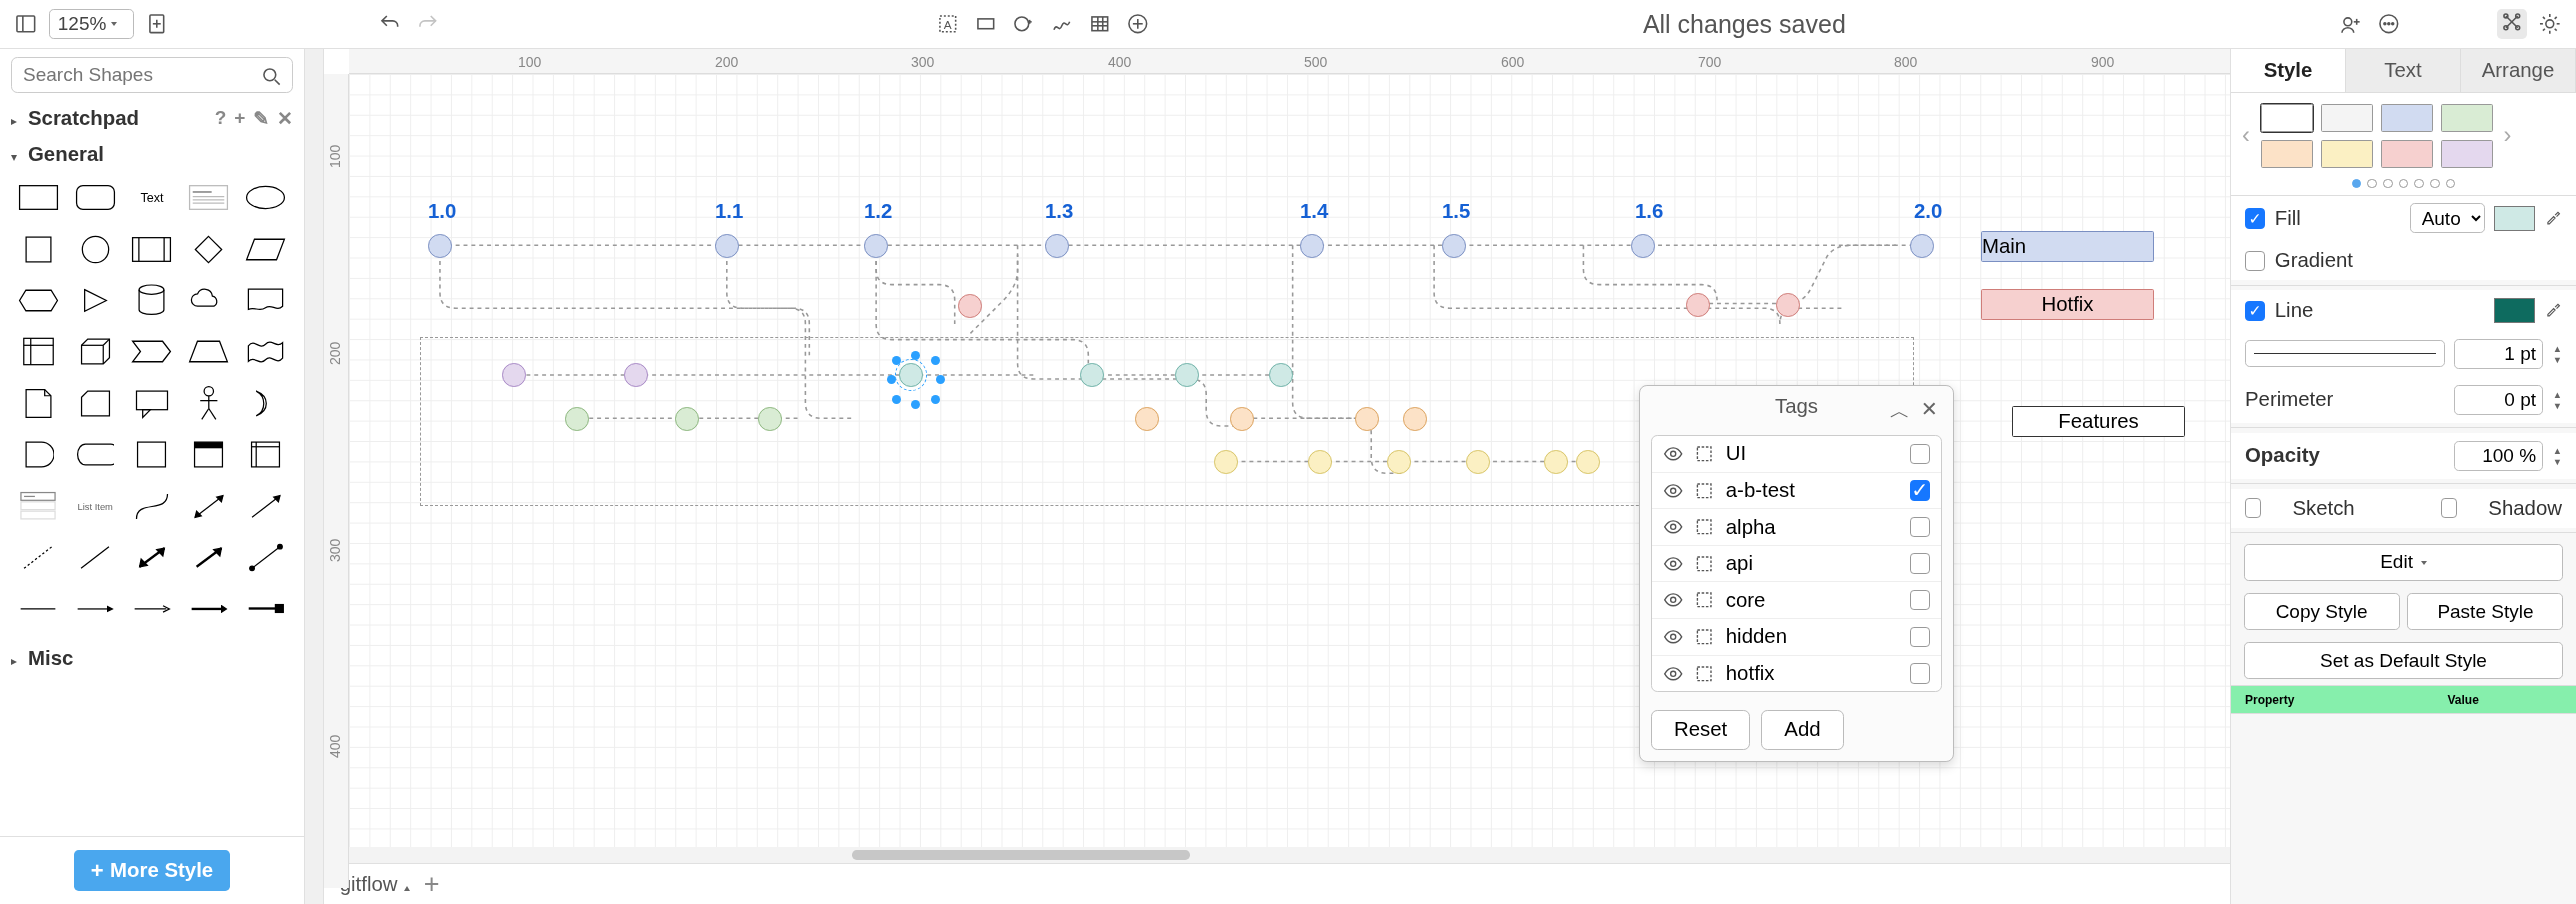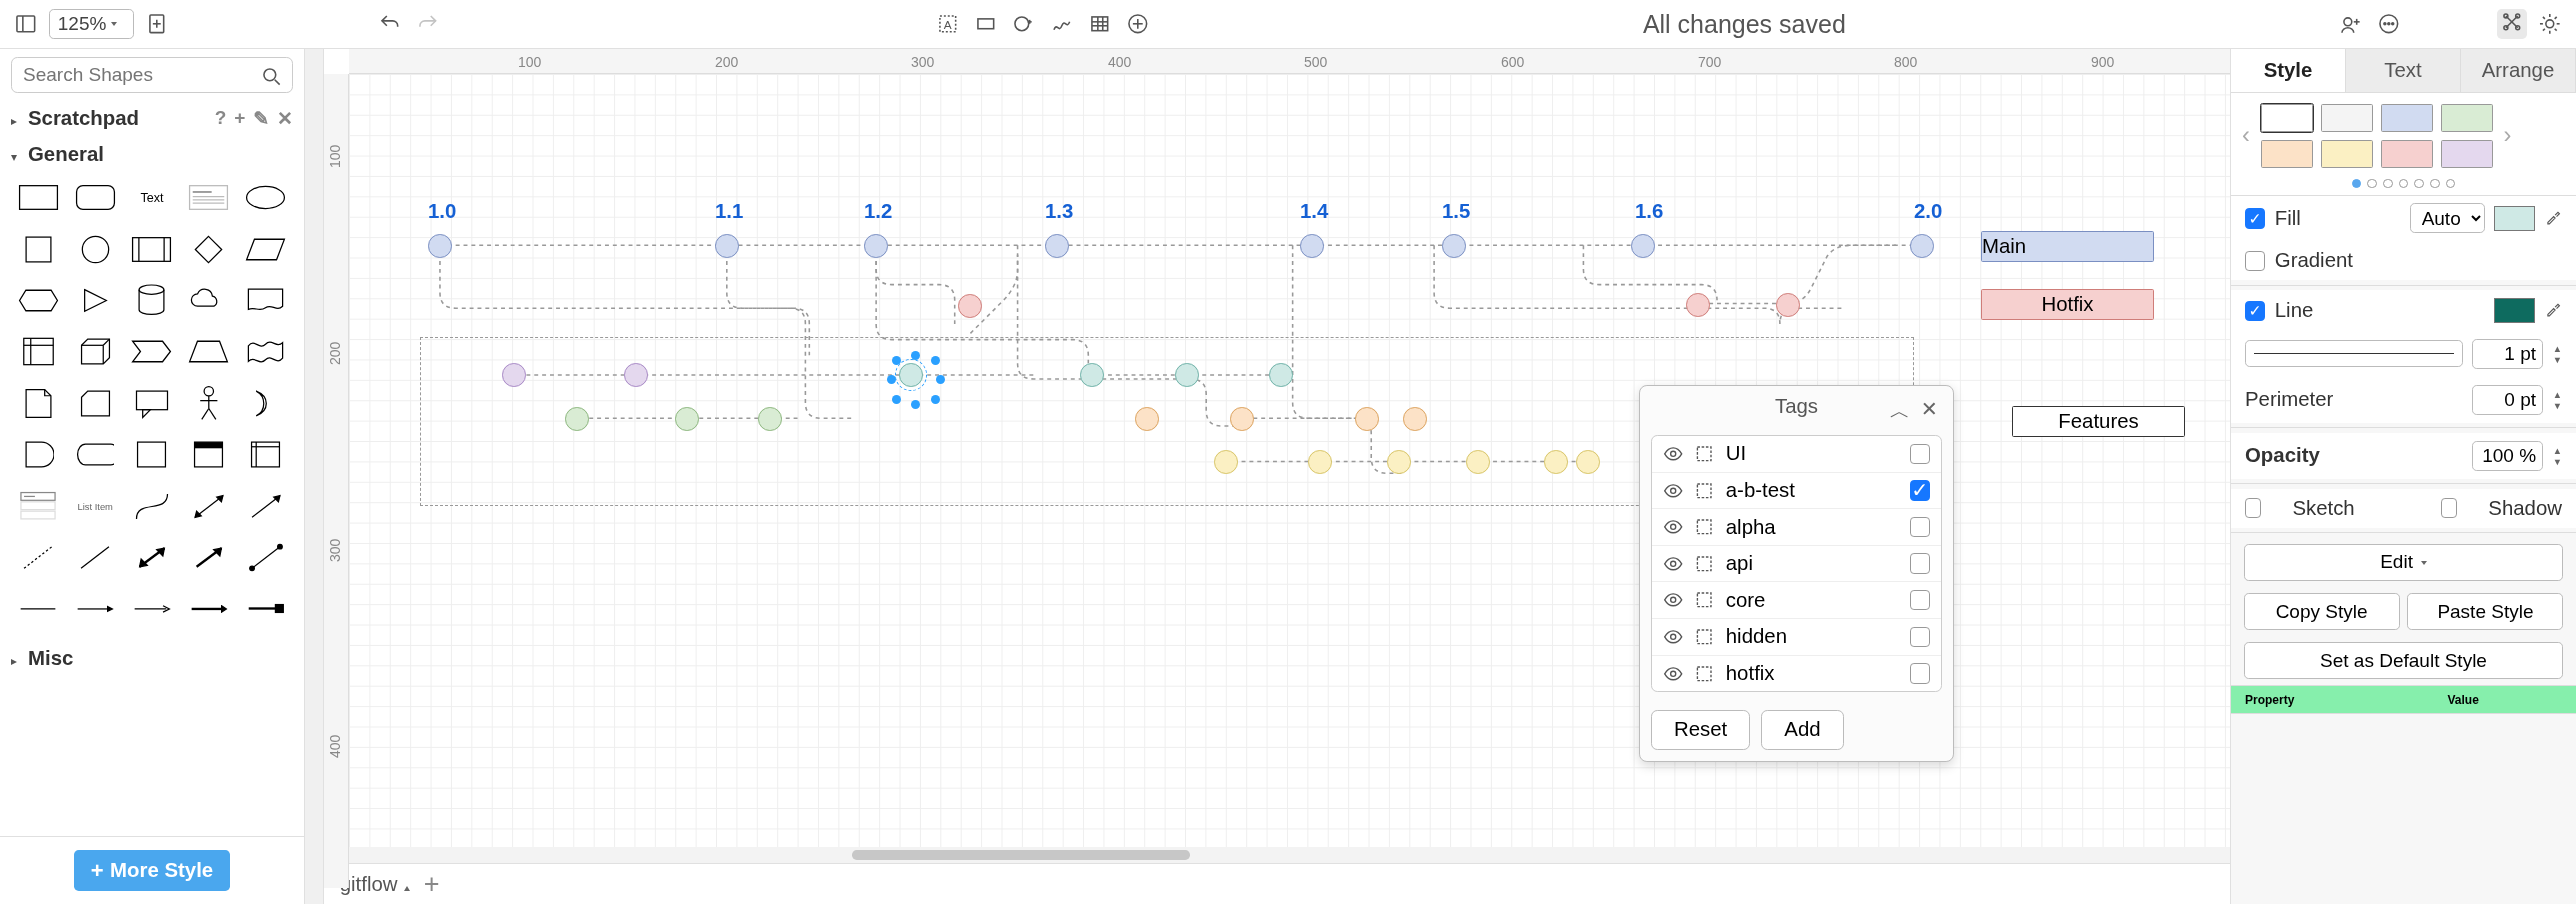--- a/index.html
+++ b/index.html
@@ -91,21 +91,21 @@
 .rtab.active{background:#fff;font-weight:600;color:#222;}
 .swatch-row{display:flex;align-items:center;gap:7.9px;padding:11px 7.9px;}
 .swatch-row .nav{color:#aaa;font-size:23.6px;padding:0 3.1px;}
 .swatches{display:grid;grid-template-columns:repeat(4,52px);grid-auto-rows:28px;gap:7.9px;}
 .swatch{border:0.8px solid #999;border-radius:1.6px;}
 .swatch.sel{outline:1.6px solid #333;}
 .dots{display:flex;gap:6.3px;justify-content:center;padding-bottom:6.3px;}
 .dot{width:9.4px;height:9.4px;border:0.8px solid #999;border-radius:50%;}
 .dot.on{background:#59a7ee;border-color:#59a7ee;}
 .prop-row{display:flex;align-items:center;gap:9.4px;padding:7.9px 14px;font-size:20.4px;color:#333;}
-.prop-row input[type=text]{width:71px;height:30px;border:0.8px solid #bbb;border-radius:4.7px;text-align:right;padding-right:6.3px;font-size:19px;}
+.prop-row input[type=text]{width:89px;height:30px;border:0.8px solid #bbb;border-radius:4.7px;text-align:right;padding-right:6.3px;font-size:19px;}
 .prop-row select{height:30px;border:0.8px solid #bbb;border-radius:4.7px;font-size:19px;padding:0 6.3px;background:#fff;}
 .chk{width:20.4px;height:20.4px;border:1.6px solid #999;border-radius:3.9px;display:inline-flex;align-items:center;justify-content:center;}
 .chk.on{background:#1677ff;border-color:#1677ff;color:#fff;font-size:15.7px;}
 .color-chip{width:41px;height:25px;border:0.8px solid #777;display:inline-block;}
 .divider{height:0.8px;background:#ddd;margin:4.7px 0;}
 .btn-row{display:flex;gap:7.9px;padding:6.3px 12.6px;}
 .rbtn{flex:1;background:#fff;border:0.8px solid #bbb;border-radius:4.7px;padding:6.3px 0;font-size:19px;}
 .rbtn.full{width:100%;}
 .rbtn.drop::after{content:"";border-left:3.9px solid transparent;border-right:3.9px solid transparent;border-top:4.7px solid #666;margin-left:7.9px;display:inline-block;vertical-align:middle;}
 .kv-head{display:flex;padding:6.3px 14px;font-size:12px;font-weight:600;background:#86efac;border-top:0.8px solid #ddd;border-bottom:0.8px solid #ddd;gap:44px;}

